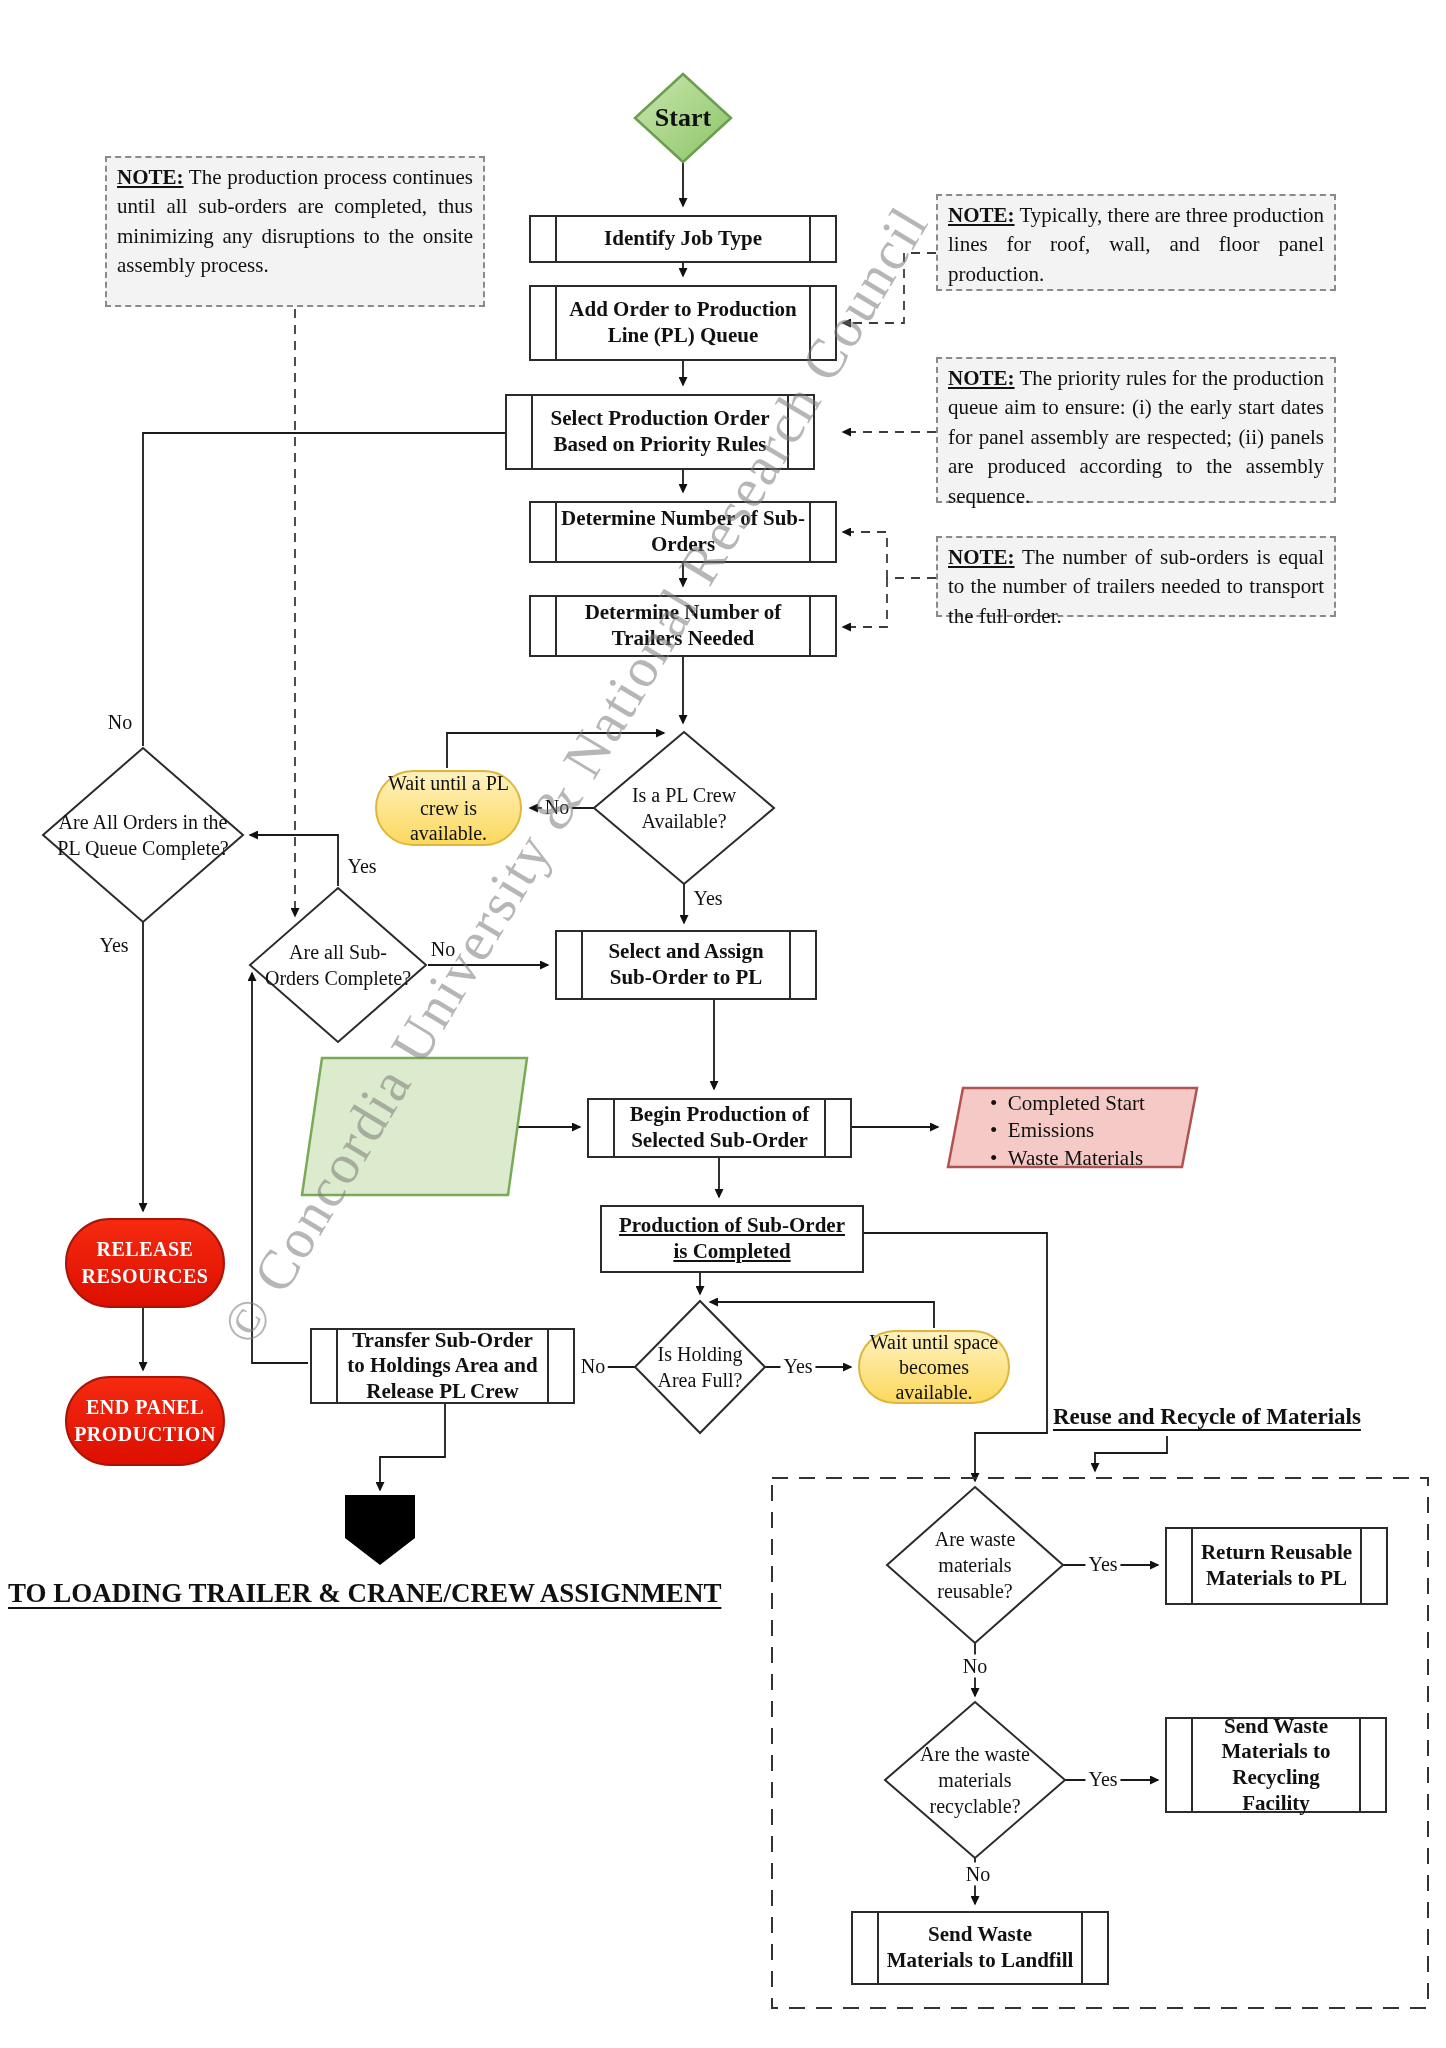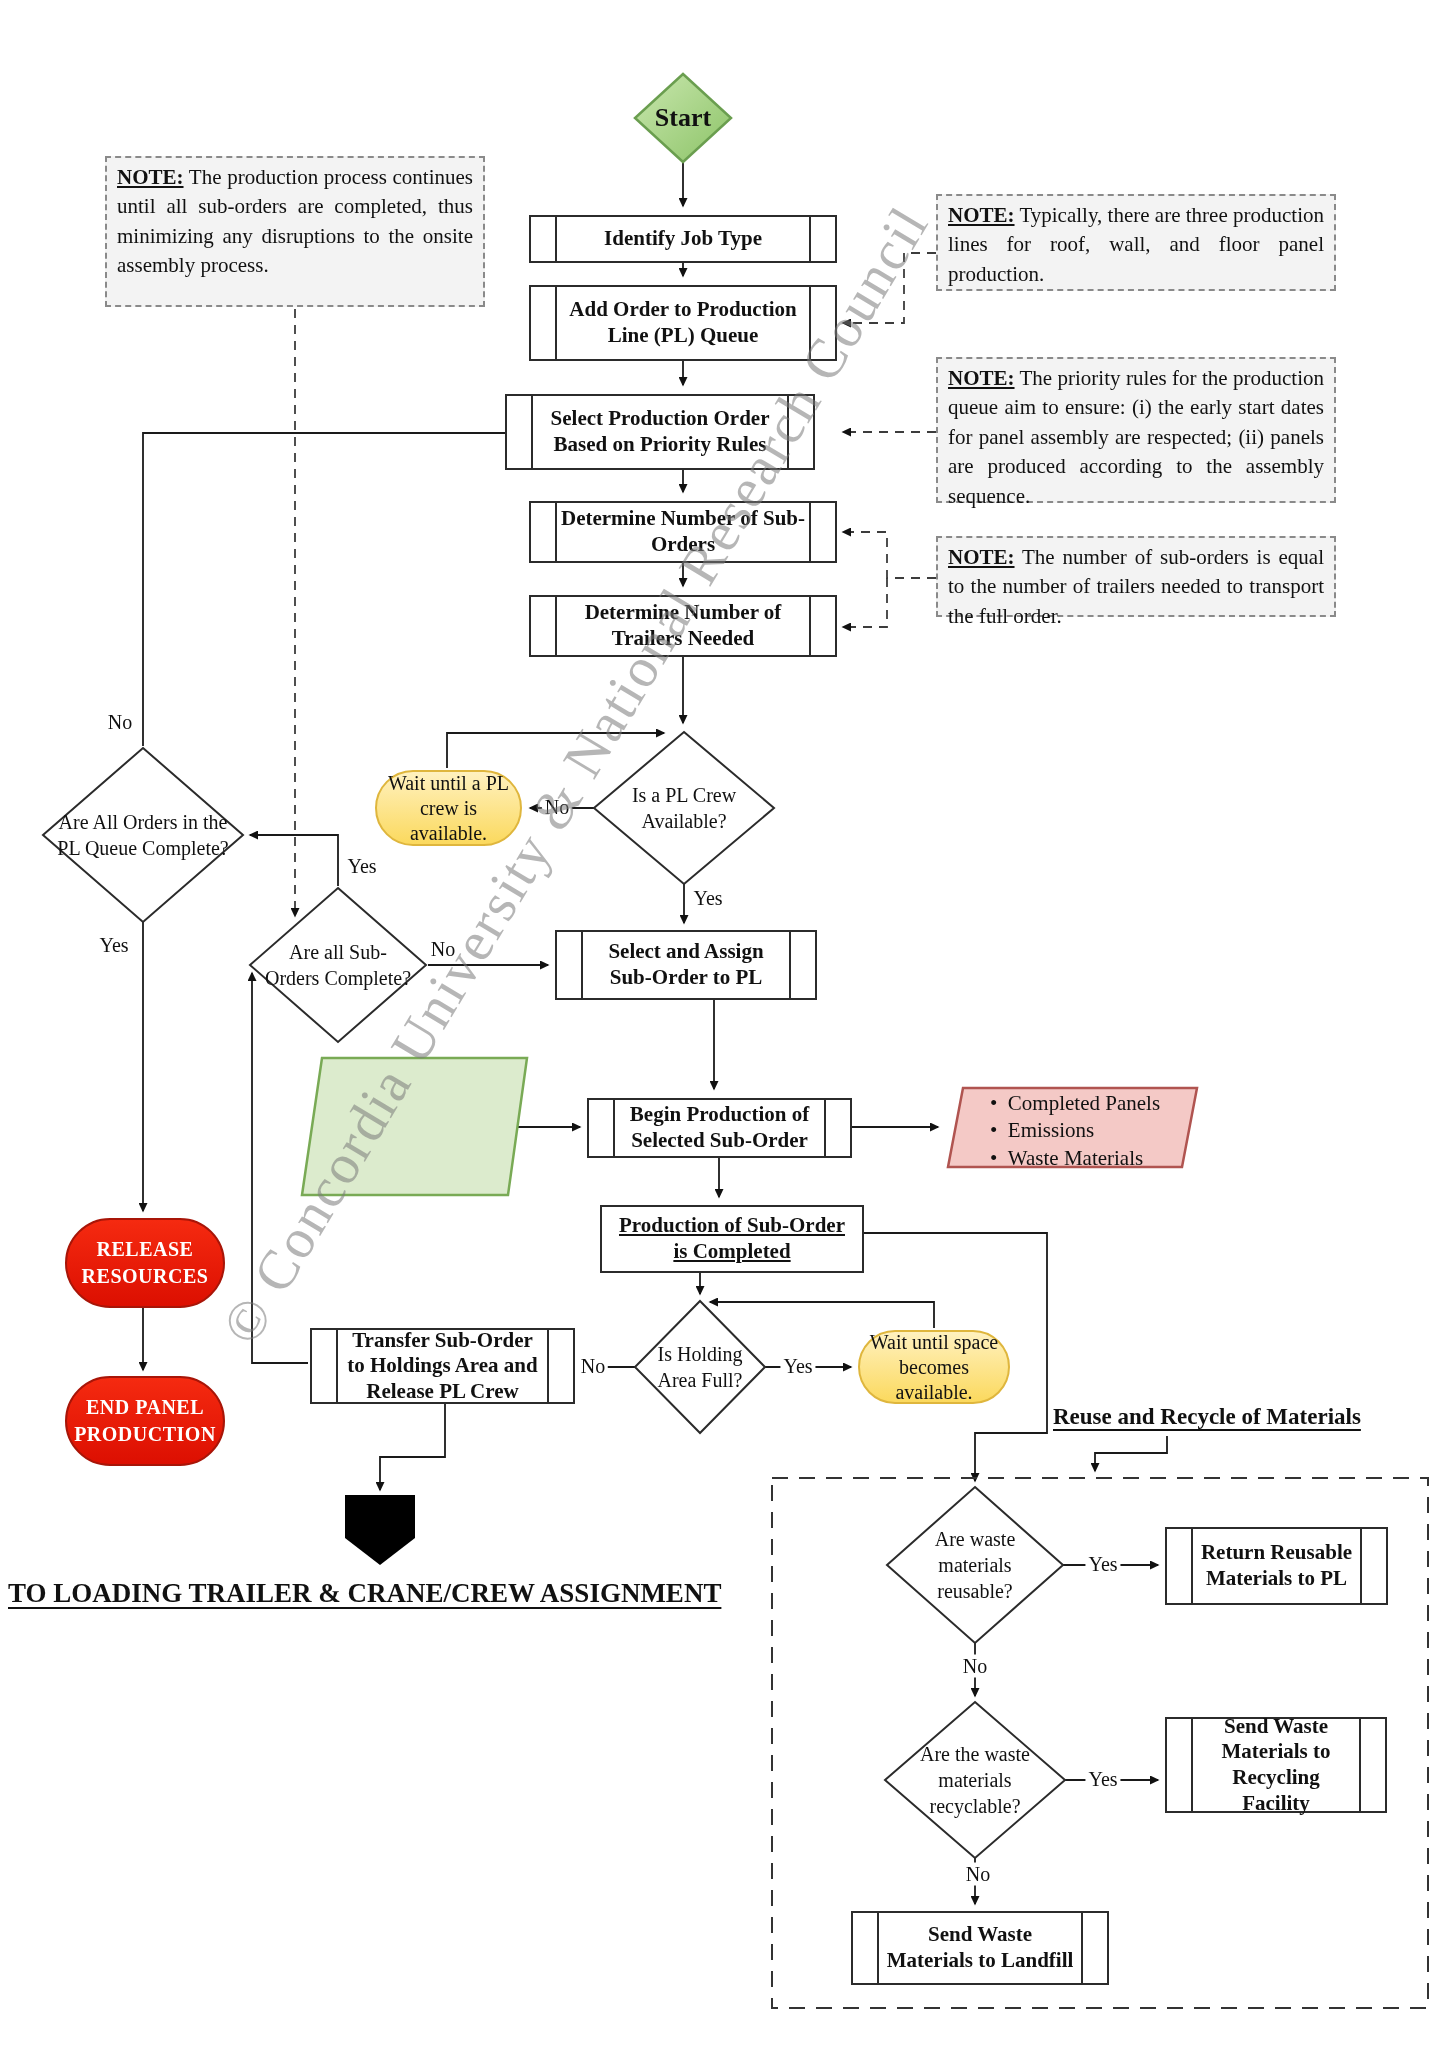--- a/index.html
+++ b/index.html
@@ -136,21 +136,21 @@
   <div class="dtext" style="left:56px;top:783px;width:174px;height:104px;">Are All Orders in the PL Queue Complete?</div>
 
   <div class="dtext" style="left:263px;top:919px;width:150px;height:92px;">Are all Sub-Orders Complete?</div>
 
   <div class="pp" style="left:555px;top:930px;width:262px;height:70px;">Select and Assign Sub-Order to PL</div>
 
 
   <div class="pp" style="left:587px;top:1098px;width:265px;height:60px;">Begin Production of Selected Sub-Order</div>
 
   <div class="plist" style="left:990px;top:1090px;">
-    <div>Completed Panels</div>
+    <div>Completed Start</div>
     <div>Emissions</div>
     <div>Waste Materials</div>
   </div>
 
   <div class="plain" style="left:600px;top:1205px;width:264px;height:68px;text-decoration:underline;">Production of Sub-Order is Completed</div>
 
   <div class="dtext" style="left:638px;top:1335px;width:124px;height:64px;">Is Holding Area Full?</div>
 
   <div class="wait" style="left:858px;top:1330px;width:152px;height:74px;">Wait until space becomes available.</div>
 

